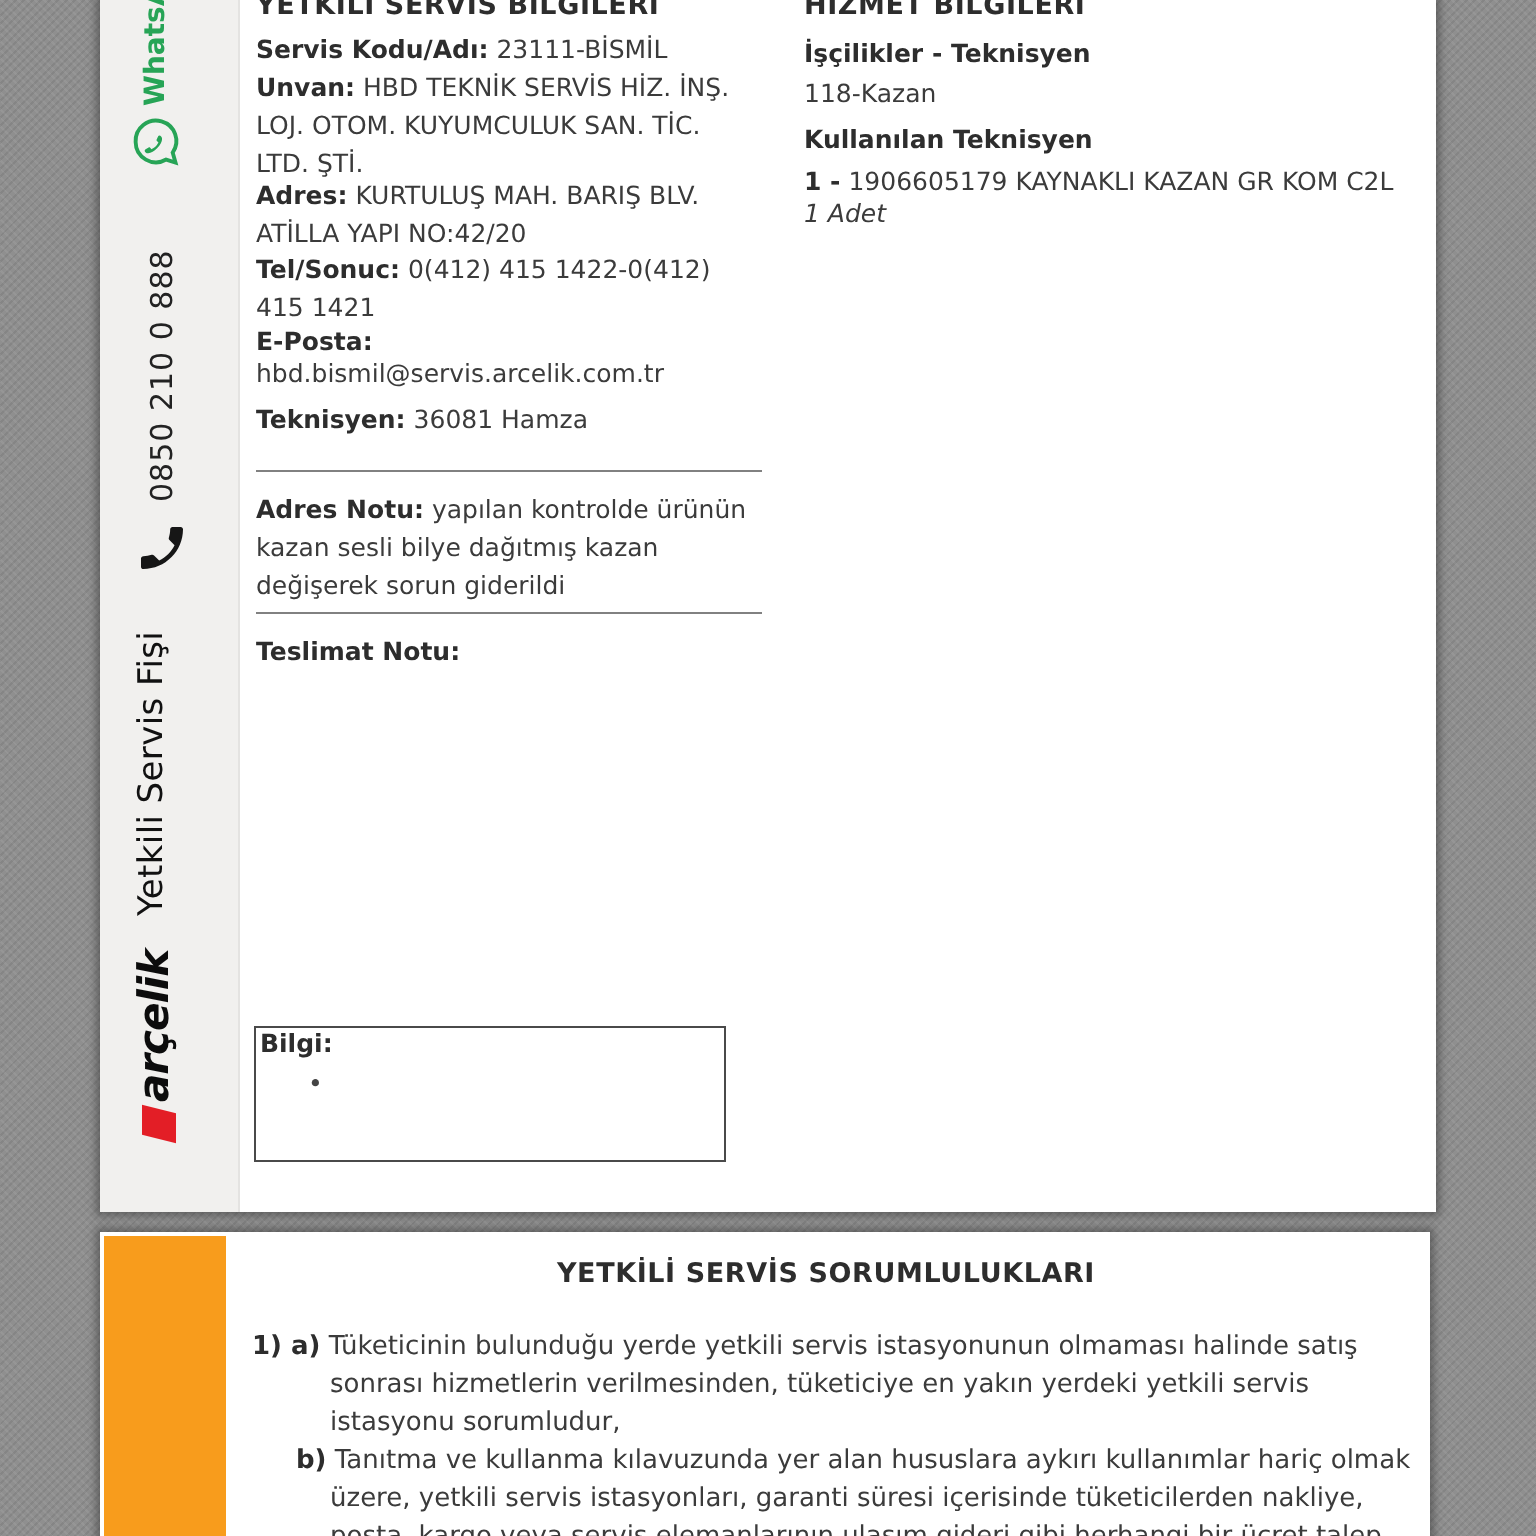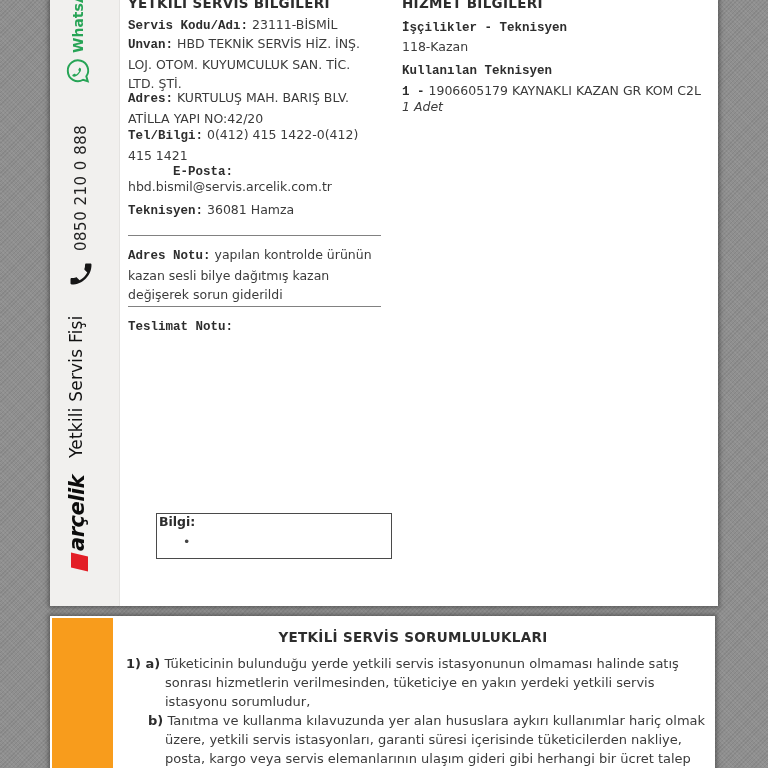--- a/index.html
+++ b/index.html
@@ -37,46 +37,46 @@
     background:var(--brand_red);transform:skewX(-14deg) translateY(2px);}
   .icon{display:inline-flex;flex:none;}
 
   
   .col-left{position:absolute;left:78px;top:0;width:300px;
     font-size:12.5px;line-height:19px;color:var(--text);}
   .col-right{position:absolute;left:352px;top:0;width:316px;
     font-size:12.5px;line-height:19px;color:var(--text);}
   .col-left > *,.col-right > *{position:absolute;left:0;width:100%;}
   .sec-title{font-size:13.5px;font-weight:bold;color:#2d2d2d;letter-spacing:0.3px;}
-  .field b{color:#2d2d2d;font-family:Liberation Mono, monospace;}
+  .field b{color:#2d2d2d;}
   .pre{white-space:pre-line;}
   .h-left,.h-right{top:-6px;}
   .f-servis{top:15px;} .f-unvan{top:34px;} .f-adres{top:88px;}
-  .f-tel{top:125px;} .f-eplabel{top:161px;margin-left:45px;} .f-epvalue{top:177px;}
+  .f-tel{top:125px;} .f-eplabel{top:161px;} .f-epvalue{top:177px;}
   .f-teknisyen{top:200px;} .f-sonuc{top:245px;} .f-teslimat{top:316px;}
   .divider{position:absolute;left:78px;width:253px;border-top:1px solid #818181;}
   .divider1{top:235px;} .divider2{top:306px;}
   .r-isc{top:17px;} .r-kazan{top:37px;} .r-kul{top:60px;}
   .r-malz{top:81px;} .r-adet{top:97px;font-style:italic;}
 
-  .bilgi-box{position:absolute;left:77px;top:513px;width:236px;height:46px;
-    border:1px solid #4a4a4a;font-size:12.5px;color:#2d2d2d;margin-left:29px;}
+  .bilgi-box{position:absolute;left:77px;top:513px;width:236px;height:68px;
+    border:1px solid #4a4a4a;font-size:12.5px;color:#2d2d2d;}
   .bilgi-box .lbl{position:absolute;left:2px;top:0;font-weight:bold;}
   .bilgi-box .blt{position:absolute;left:26px;top:20px;color:#444;}
 
   
   .orange-bar{position:absolute;left:2px;top:2px;bottom:0;width:61px;
     background:var(--orange_accent);}
   .resp-title{position:absolute;left:63px;right:2px;top:13px;text-align:center;
     font-size:13.5px;font-weight:bold;color:#2d2d2d;letter-spacing:0.3px;}
   .resp-body{position:absolute;left:76px;top:38px;width:600px;
     font-size:13px;line-height:19px;color:var(--text);}
   .resp-item{white-space:pre-line;padding-left:39px;}
   .resp-item b{color:#2d2d2d;}
-  .i1{text-indent:-39px;} .i2{text-indent:-17px;}
+  .i1{text-indent:-39px;margin-top:10px;} .i2{text-indent:-17px;}
 </style>
 </head>
 <body>
 
 <div class="page page1">
 
   <div class="sidebar">
 
     <div class="vert v-whatsapp">
       <span class="icon">
@@ -112,21 +112,21 @@
 
     <p class="field f-servis"><b>Servis Kodu/Adı:</b> <span>23111-BİSMİL</span></p>
 
     <p class="field f-unvan"><b>Unvan:</b> <span class="pre">HBD TEKNİK SERVİS HİZ. İNŞ.
 LOJ. OTOM. KUYUMCULUK SAN. TİC.
 LTD. ŞTİ.</span></p>
 
     <p class="field f-adres"><b>Adres:</b> <span class="pre">KURTULUŞ MAH. BARIŞ BLV.
 ATİLLA YAPI NO:42/20</span></p>
 
-    <p class="field f-tel"><b>Tel/Bilgi:</b> <span class="pre">0(412) 415 1422-0(412)
+    <p class="field f-tel"><b>Tel/Sonuc:</b> <span class="pre">0(412) 415 1422-0(412)
 415 1421</span></p>
 
     <p class="field f-eplabel"><b>E-Posta:</b></p>
     <p class="field f-epvalue">hbd.bismil@servis.arcelik.com.tr</p>
 
     <p class="field f-teknisyen"><b>Teknisyen:</b> <span>36081 Hamza</span></p>
 
     <p class="field f-sonuc"><b>Adres Notu:</b> <span class="pre">yapılan kontrolde ürünün
 kazan sesli bilye dağıtmış kazan
 değişerek sorun giderildi</span></p>

